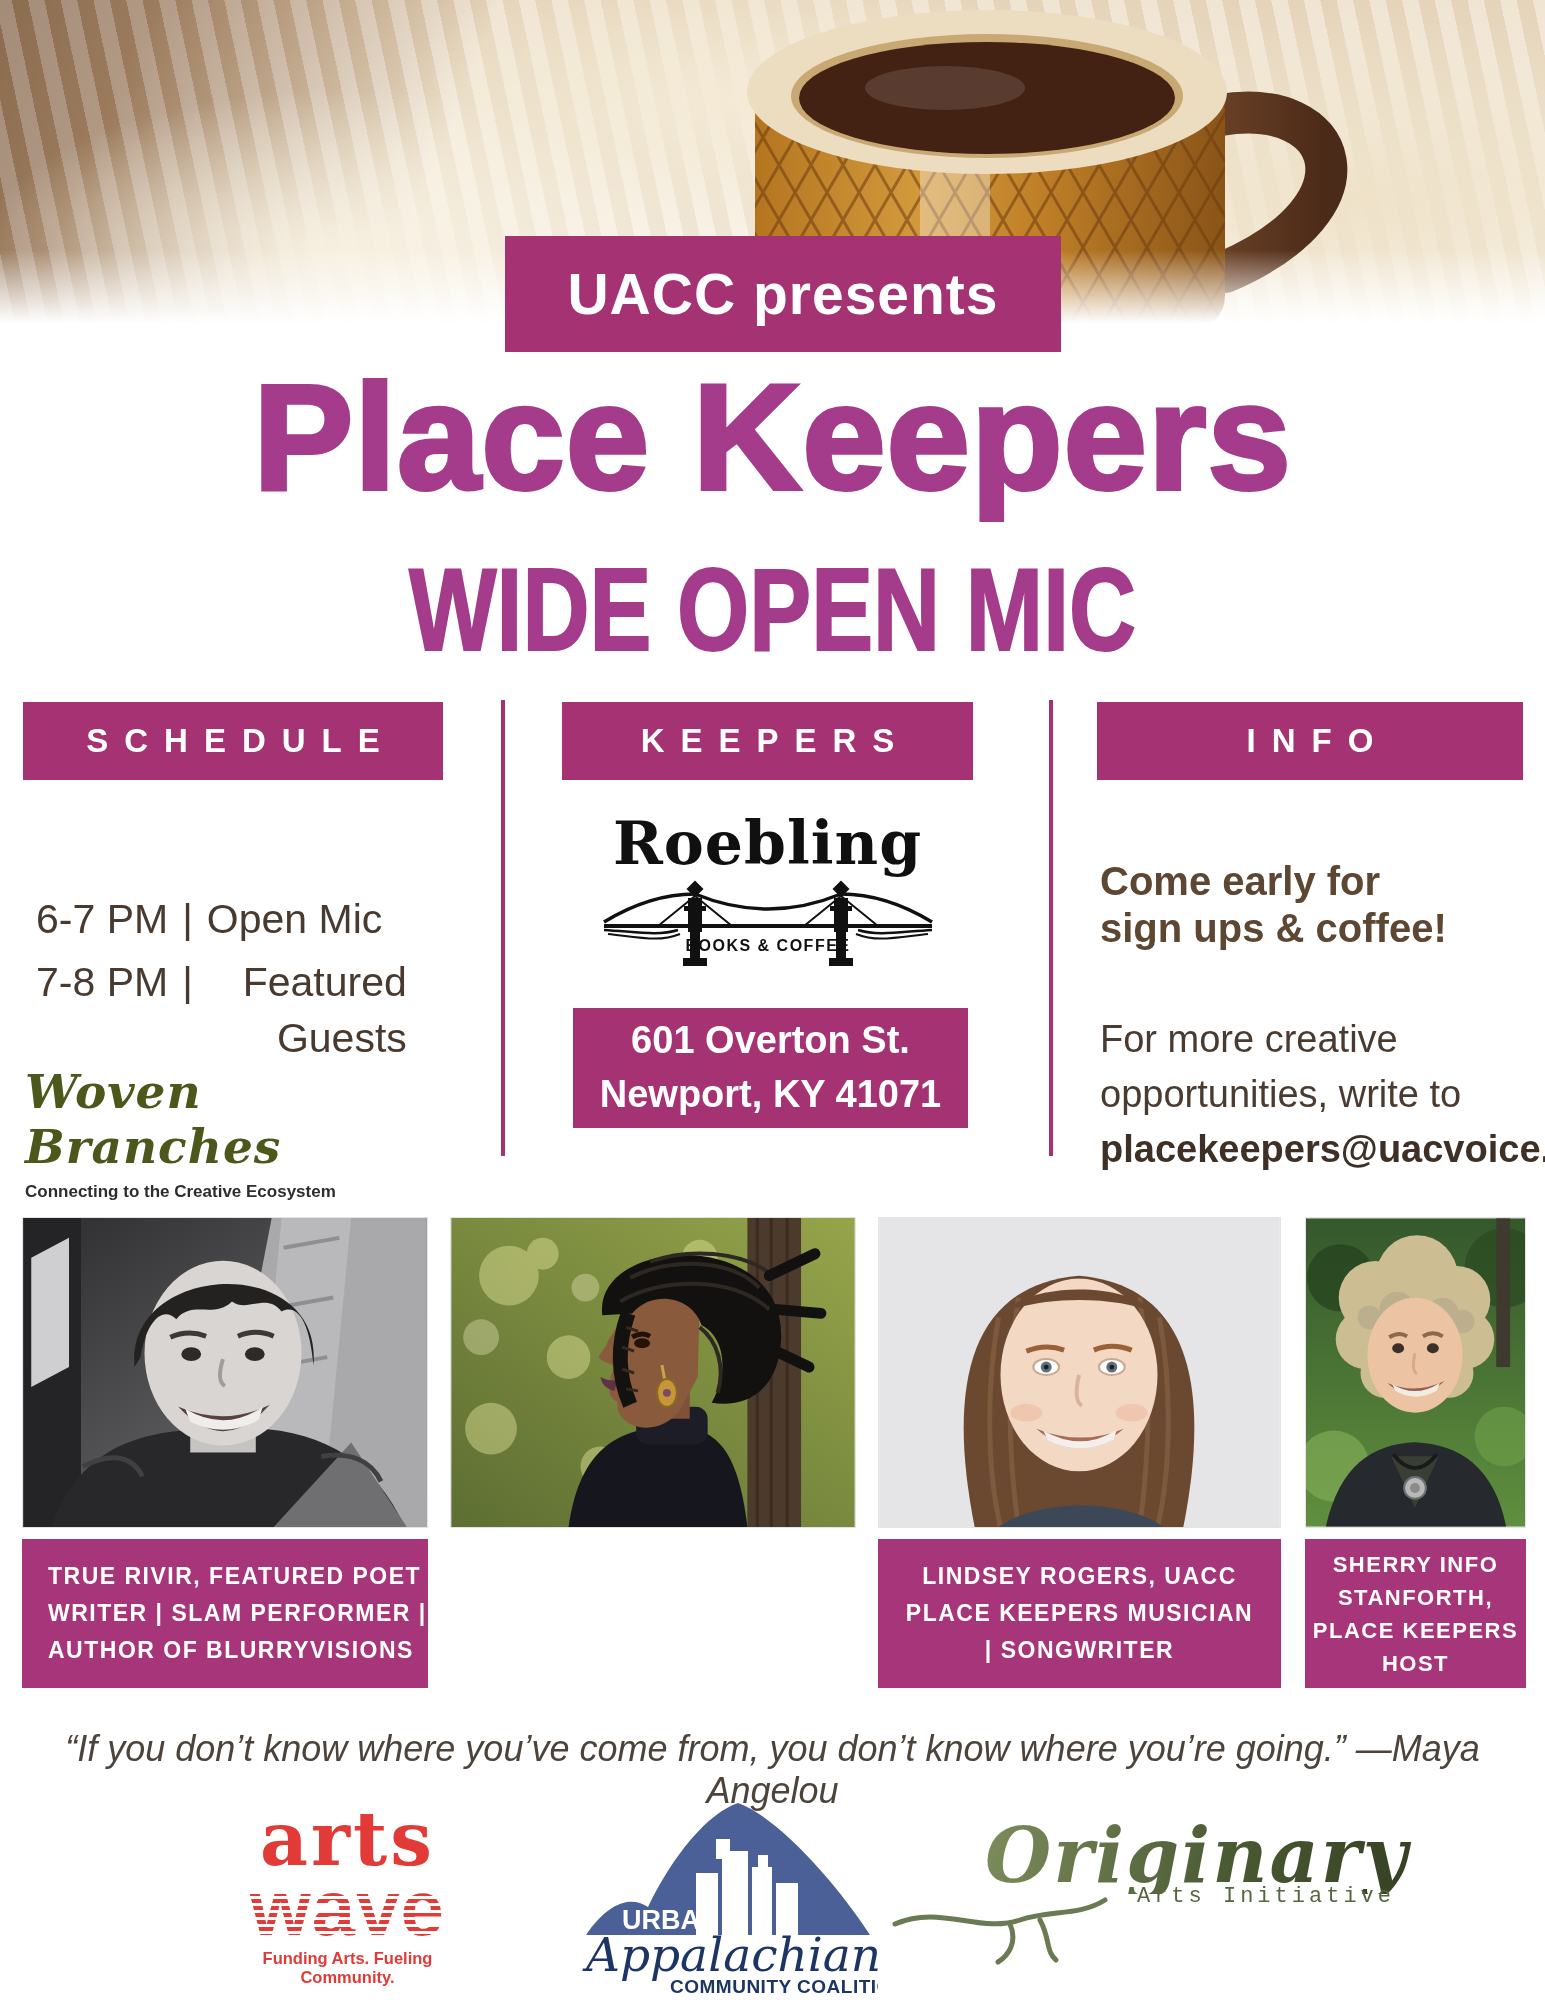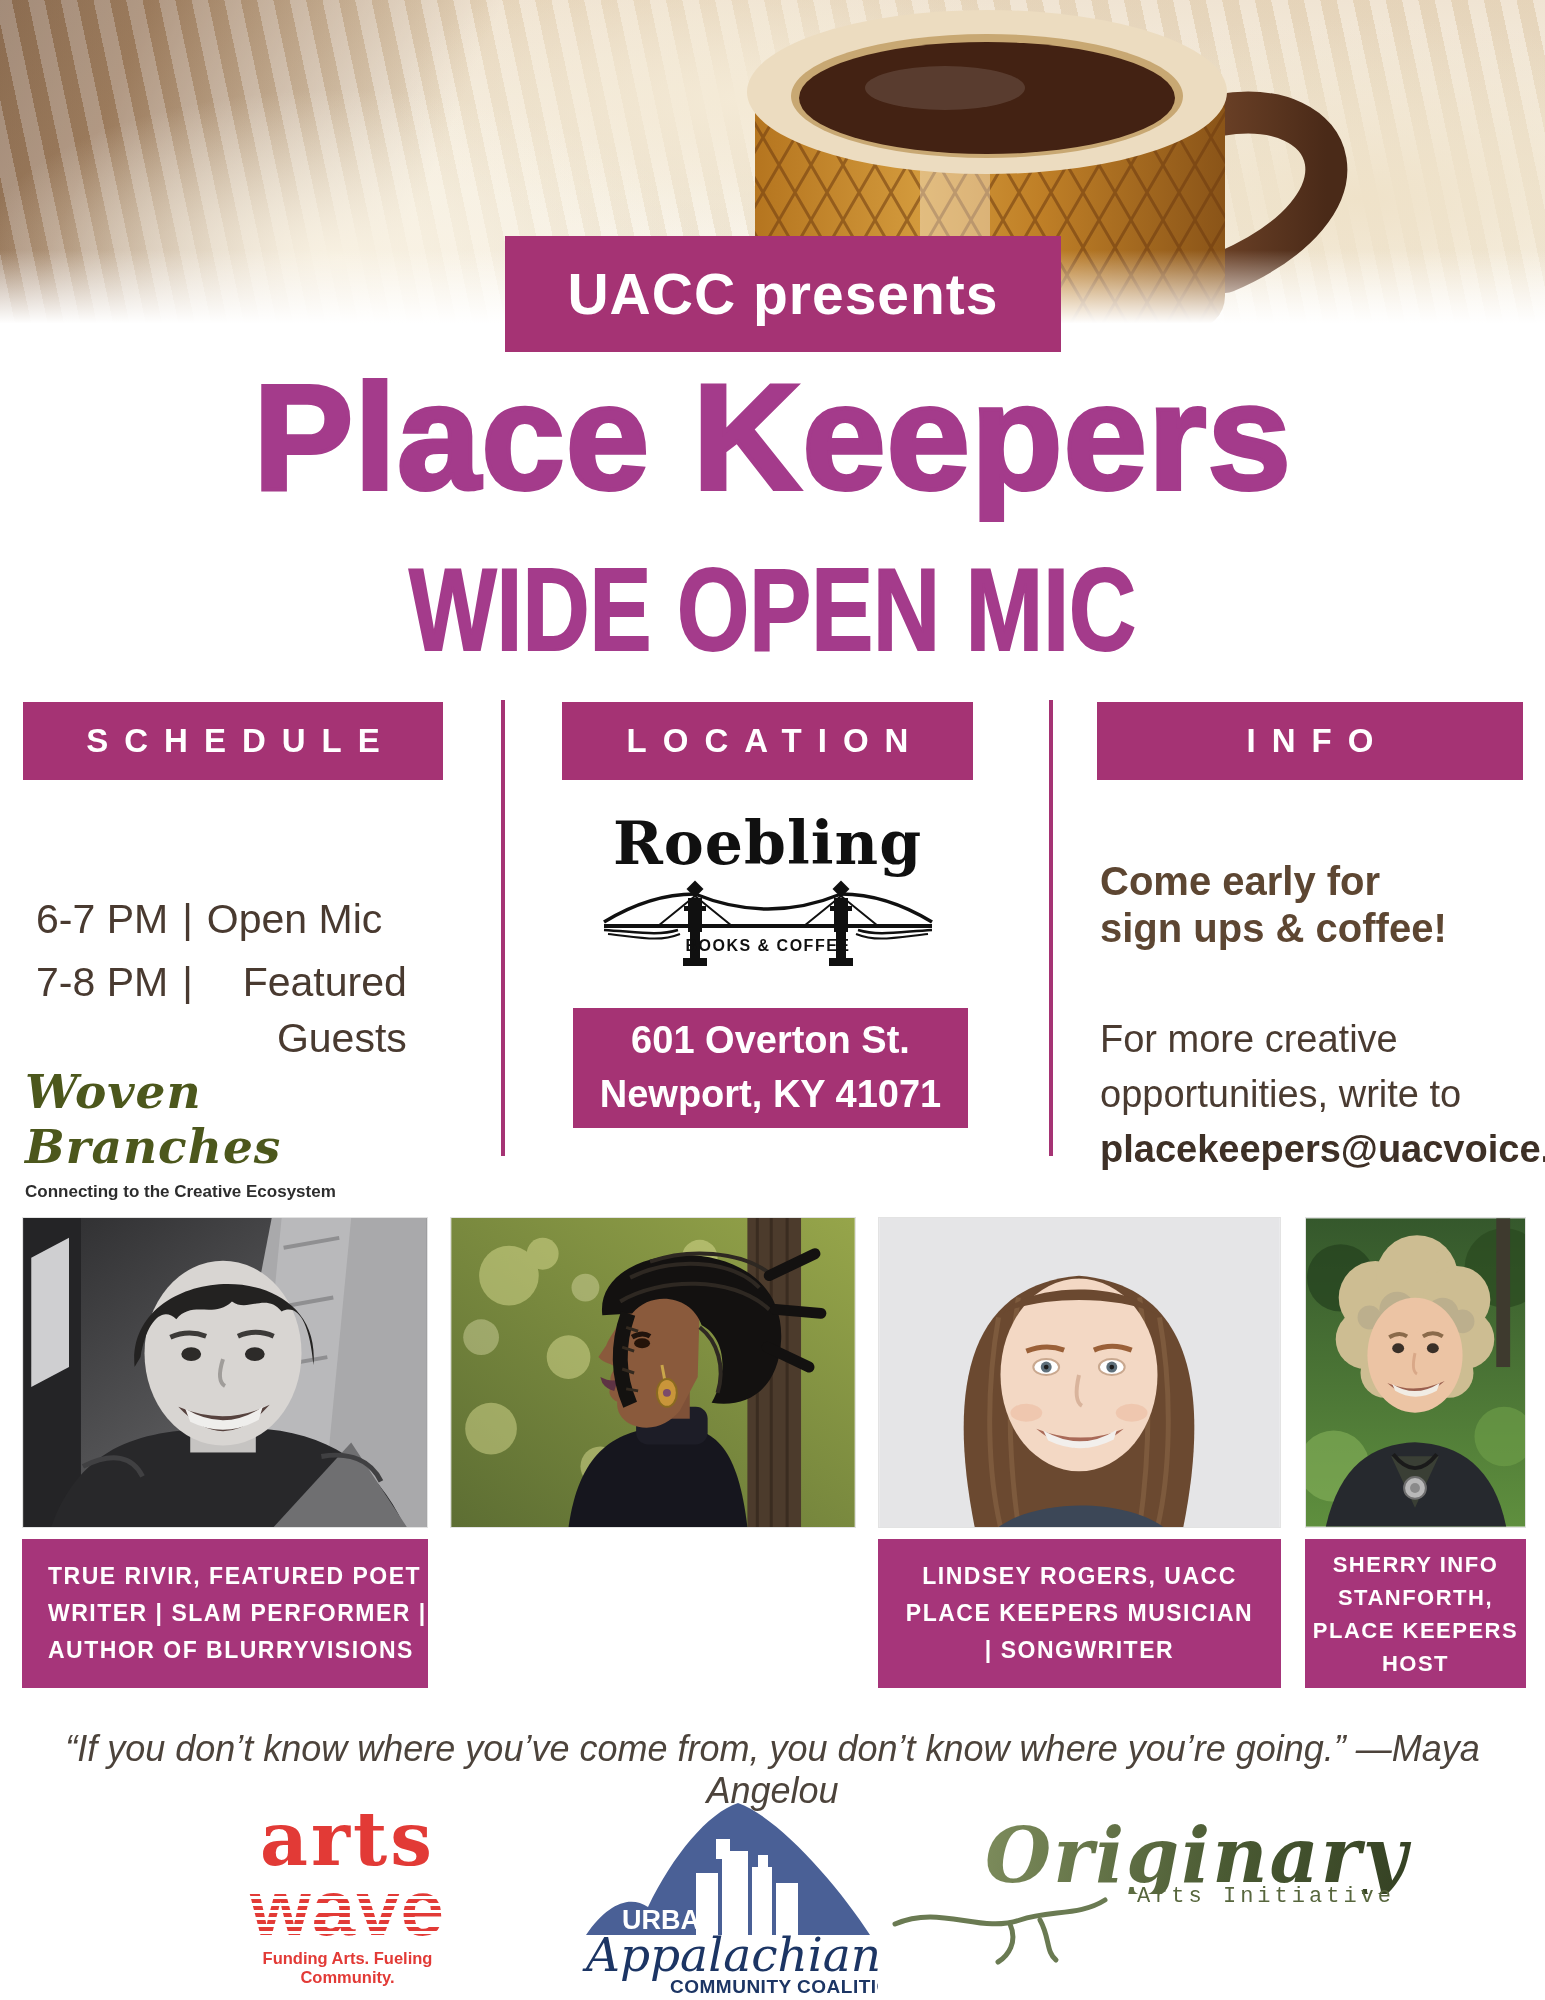--- a/index.html
+++ b/index.html
@@ -151,21 +151,21 @@
   </div>
 
   <div class="presents">
     <span>UACC presents</span>
   </div>
 
   <div class="title">Place Keepers</div>
   <div class="subtitle">WIDE OPEN MIC</div>
 
   <div class="col-header hdr-schedule">SCHEDULE</div>
-  <div class="col-header hdr-location">LOCATION</div>
+  <div class="col-header hdr-location">KEEPERS</div>
   <div class="col-header hdr-info">INFO</div>
   <div class="vdiv vdiv1"></div>
   <div class="vdiv vdiv2"></div>
 
   <div class="sched">
     <div class="sched-row">
       <span class="sched-time">6-7 PM</span>
       <span class="sched-sep">|</span>
       <span>Open Mic</span>
     </div>

